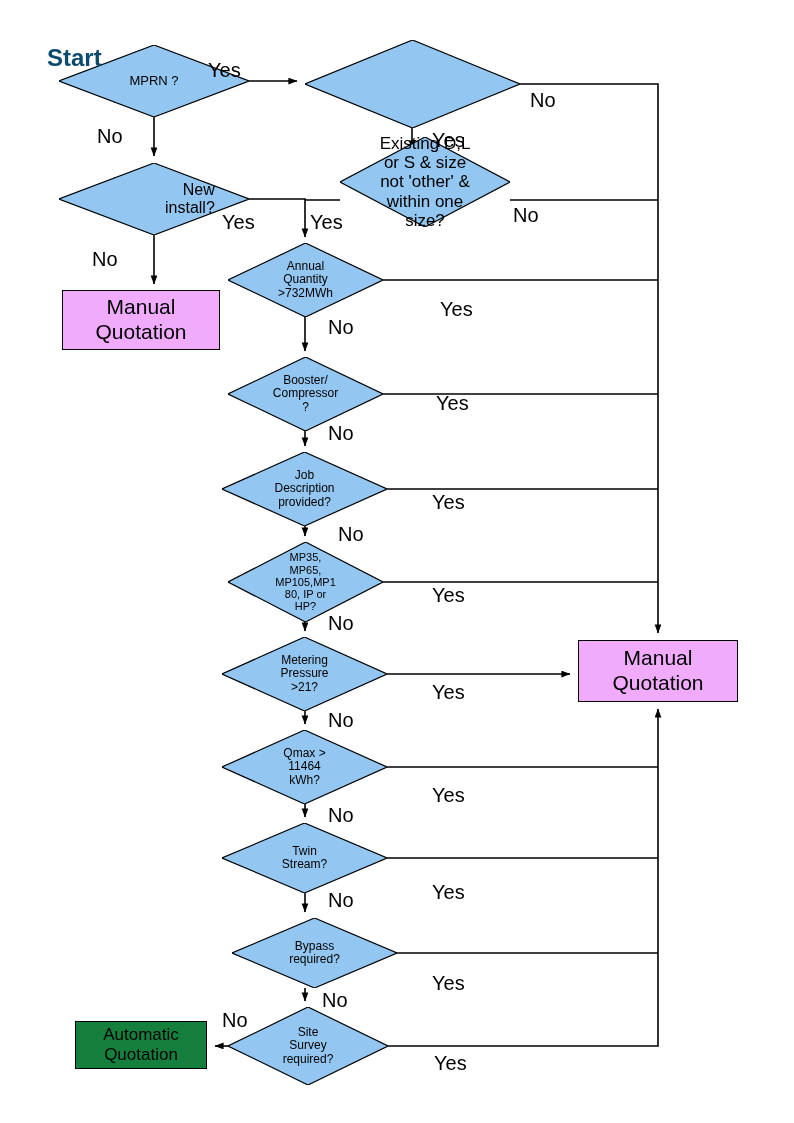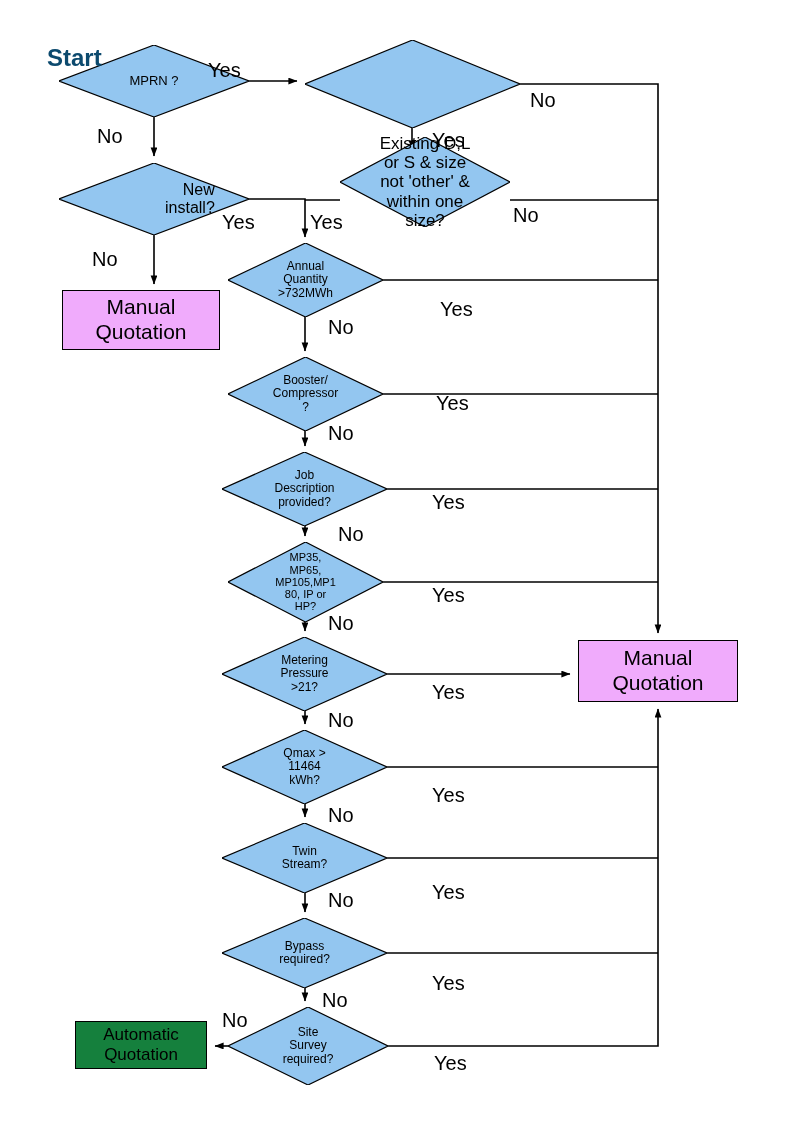--- a/index.html
+++ b/index.html
@@ -239,21 +239,21 @@
 11464
 kWh?</div>
       </div>
       <div class="node diamond" style="left: 222px; top: 823px; width: 165px; height: 70px; font-size: 12px;">
         <svg class="dshape" viewBox="0 0 100 100" preserveAspectRatio="none">
           <polygon points="50,0 100,50 50,100 0,50" fill="#93C6F0" stroke="#000000" stroke-width="1.2" vector-effect="non-scaling-stroke"></polygon>
         </svg>
         <div class="dlabel">Twin
 Stream?</div>
       </div>
-      <div class="node diamond" style="left: 222px; top: 918px; width: 165px; height: 70px; font-size: 12px; align-items: center;">
+      <div class="node diamond" style="left: 232px; top: 918px; width: 165px; height: 70px; font-size: 12px; align-items: center;">
         <svg class="dshape" viewBox="0 0 100 100" preserveAspectRatio="none">
           <polygon points="50,0 100,50 50,100 0,50" fill="#93C6F0" stroke="#000000" stroke-width="1.2" vector-effect="non-scaling-stroke"></polygon>
         </svg>
         <div class="dlabel">Bypass
 required?</div>
       </div>
       <div class="node diamond" style="left: 228px; top: 1007px; width: 160px; height: 78px; font-size: 12px;">
         <svg class="dshape" viewBox="0 0 100 100" preserveAspectRatio="none">
           <polygon points="50,0 100,50 50,100 0,50" fill="#93C6F0" stroke="#000000" stroke-width="1.2" vector-effect="non-scaling-stroke"></polygon>
         </svg>

